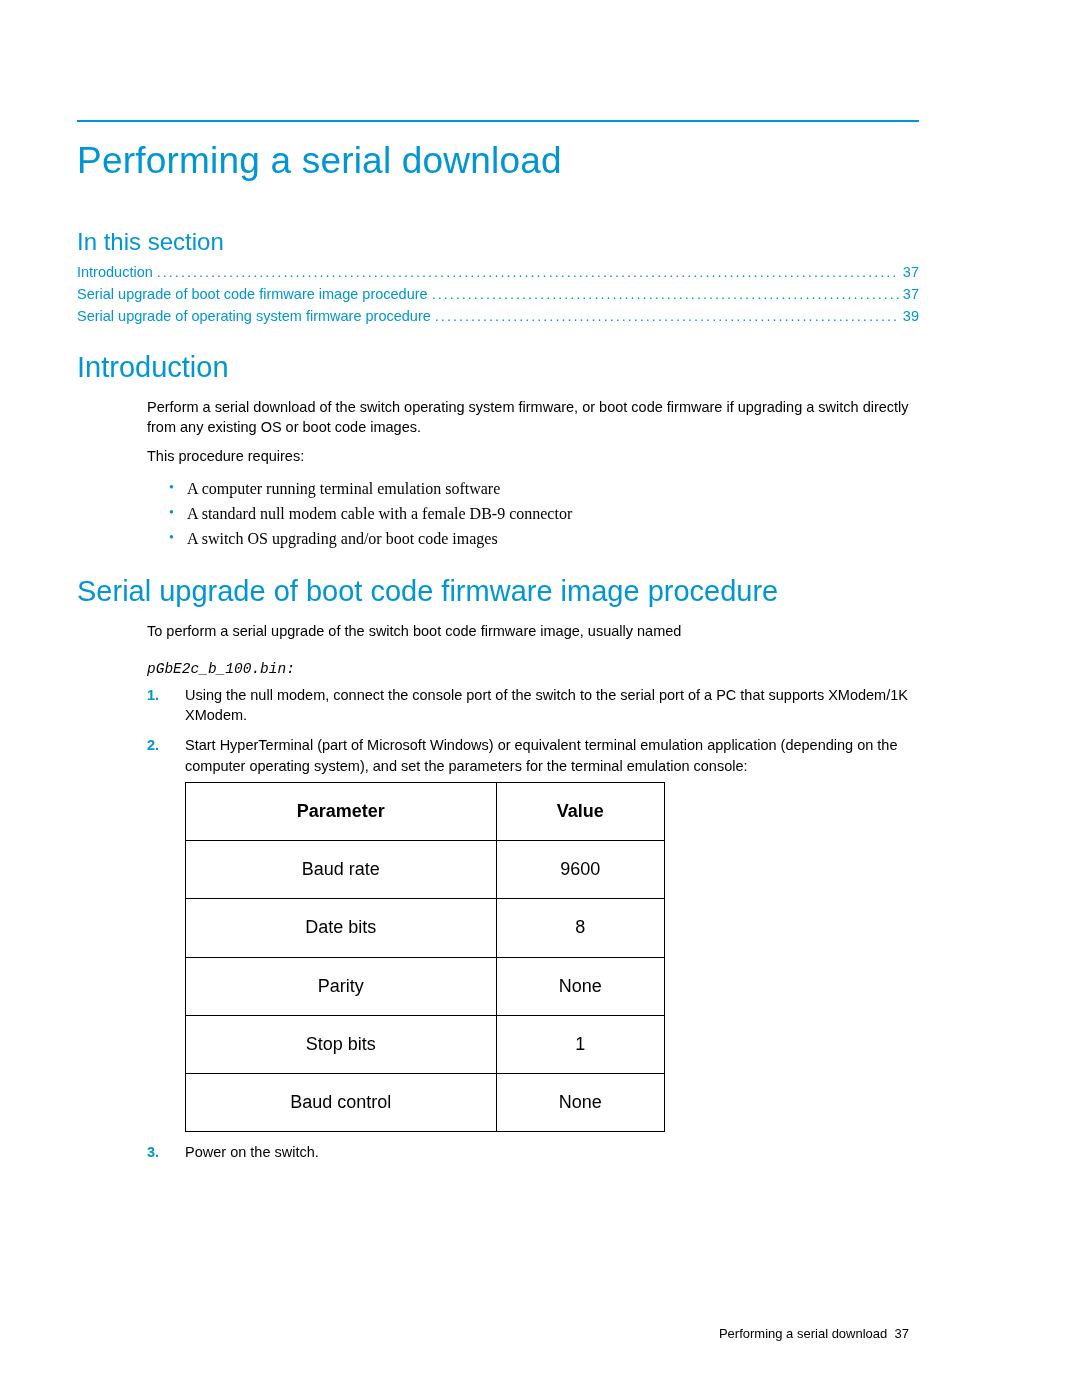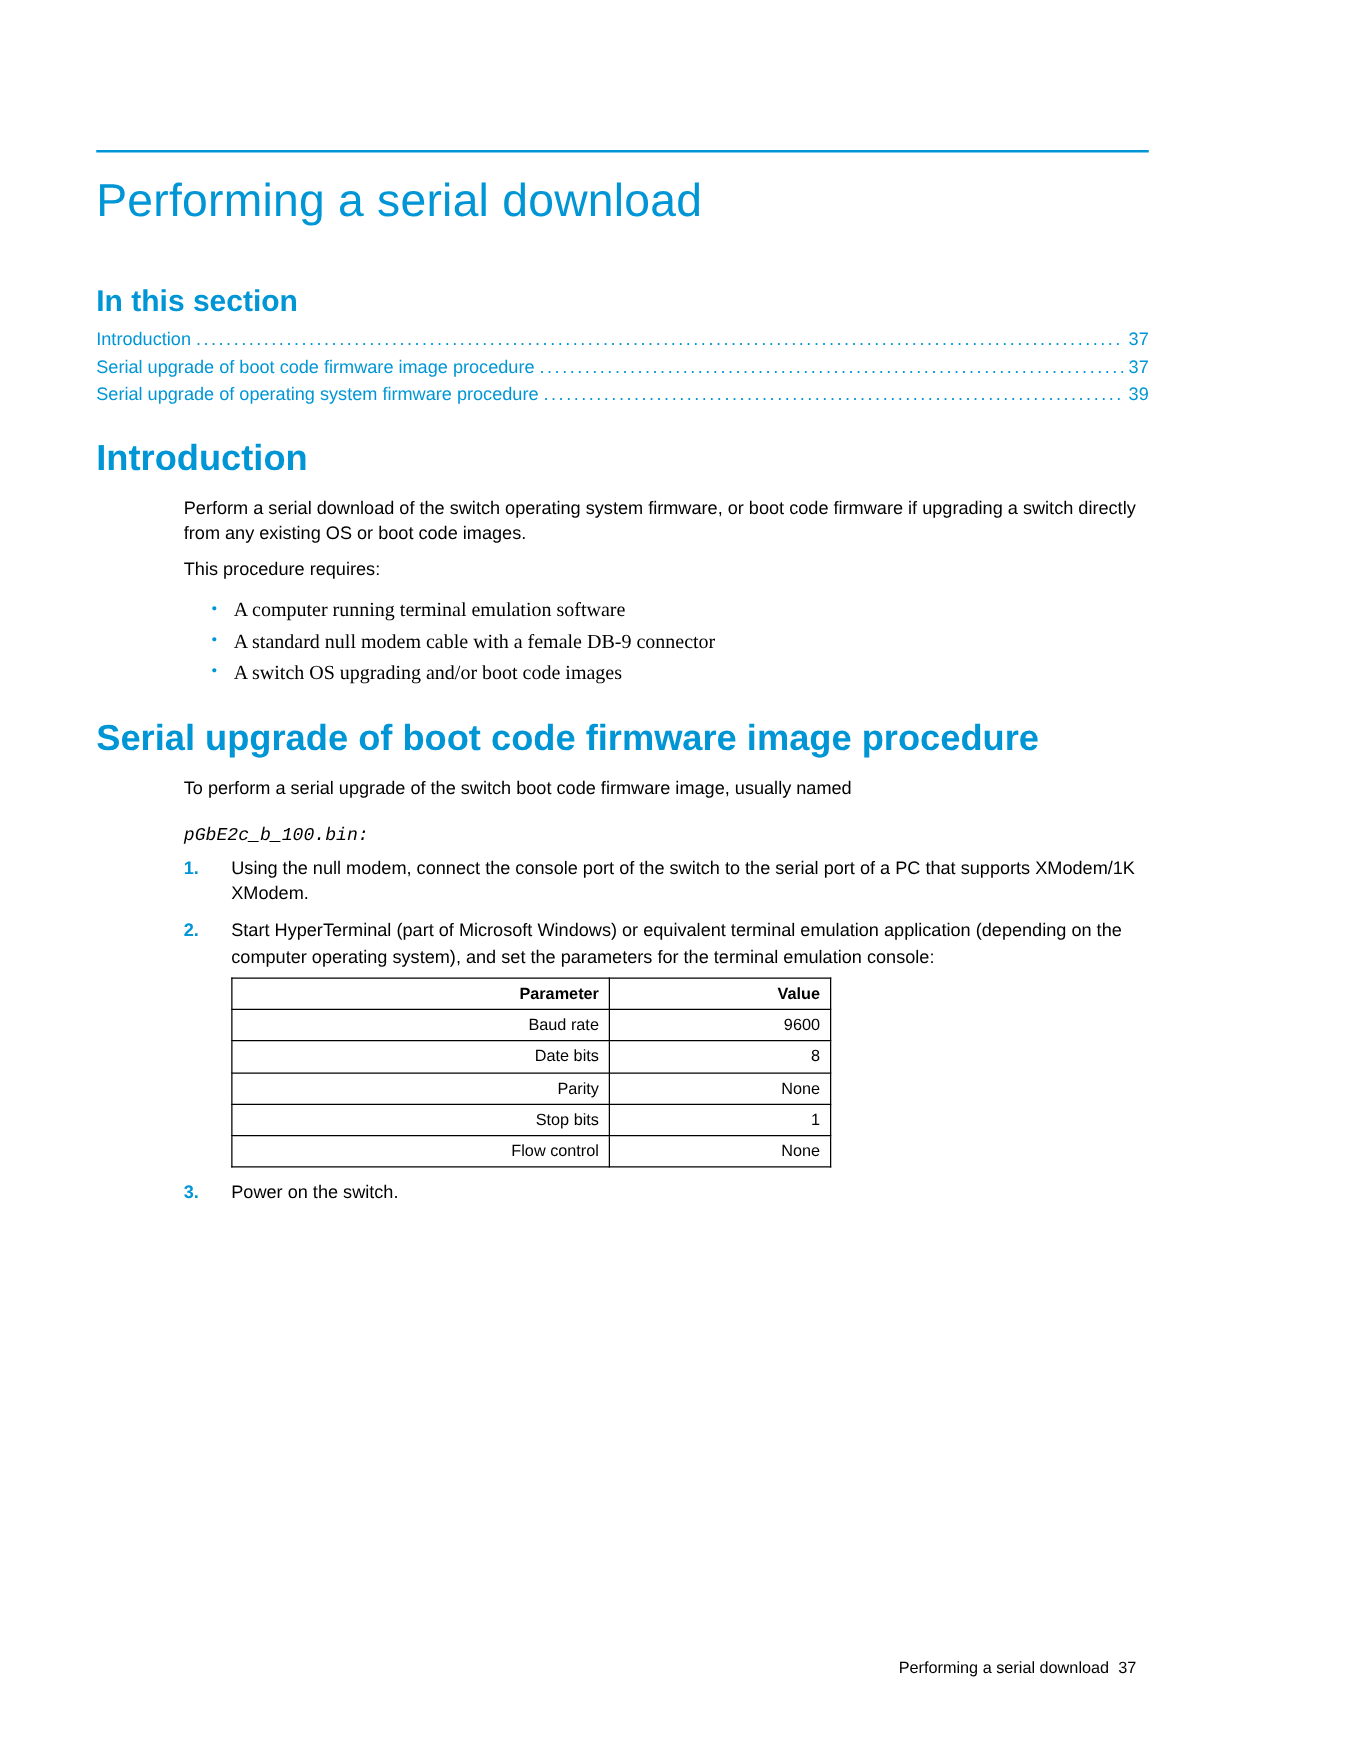--- a/index.html
+++ b/index.html
@@ -19,21 +19,21 @@
     }
     h1.title {
       font-weight: 300;
       font-size: 37px;
       color: #0096d6;
       font-family: Arial, Helvetica, sans-serif;
       letter-spacing: 0.2px;
       margin-bottom: 46px;
     }
     h2.section {
-      font-weight: 700;
+      font-weight: 400;
       font-size: 24px;
       color: #0096d6;
       margin-top: 12px;
       margin-bottom: 6px;
     }
     h2.section.large {
       font-size: 29px;
       margin-top: 24px;
       margin-bottom: 14px;
     }
@@ -110,23 +110,23 @@
       font-size: 14.5px;
       font-style: italic;
     }
     table.param {
       border-collapse: collapse;
       margin-top: 6px;
       min-width: 480px;
     }
     table.param th, table.param td {
       border: 1px solid #000;
-      font-size: 13px;
-      text-align: right;
-      padding: 3px 8px;
+      font-size: 18px;
+      text-align: center;
+      padding: 16px 8px;
       vertical-align: top;
     }
     table.param th {
       font-weight: 700;
     }
     .footer {
       position: absolute;
       bottom: 56px;
       right: 87px;
       font-size: 13px;
@@ -195,21 +195,21 @@
             </tr>
             <tr>
               <td>Parity</td>
               <td>None</td>
             </tr>
             <tr>
               <td>Stop bits</td>
               <td>1</td>
             </tr>
             <tr>
-              <td>Flow control</td>
+              <td>Baud control</td>
               <td>None</td>
             </tr>
           </tbody>
         </table>
       </li>
       <li>Power on the switch.</li>
     </ol>
   </div>
 
   <div class="footer">

